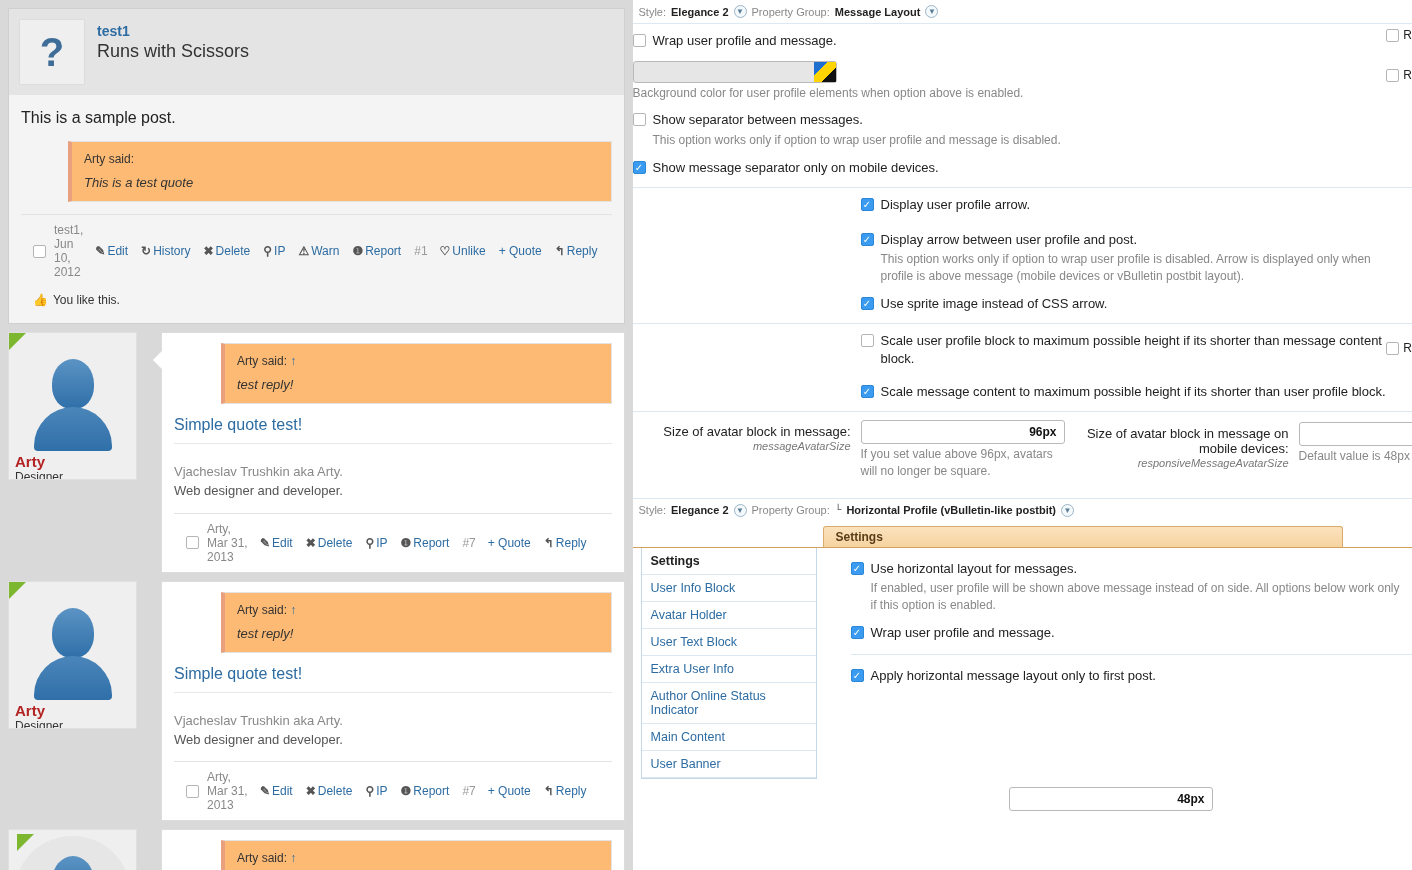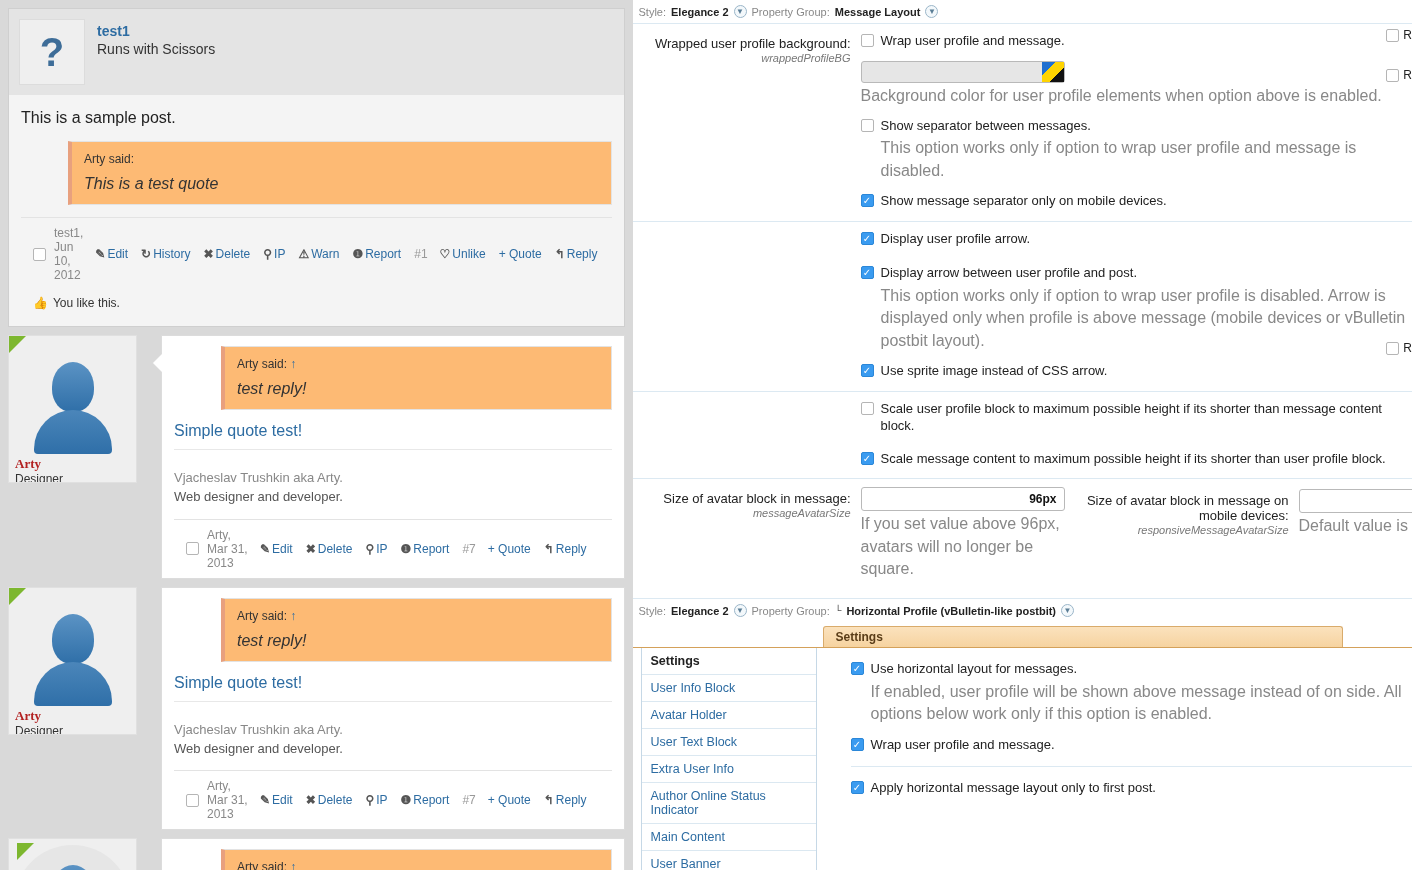--- a/index.html
+++ b/index.html
@@ -18,28 +18,28 @@
   
   .post1 { background:#f4f4f4; margin:8px 8px 0 8px; border:1px solid #cfcfcf; }
   .p1head { display:flex; align-items:flex-start; background:#e4e4e4; padding:10px; gap:12px; }
   .p1avatar {
     width:66px; height:66px; background:#efefef; border:1px solid #dcdcdc;
     display:flex; align-items:center; justify-content:center;
     color:#3e6d98; font-size:40px; font-weight:bold; line-height:1;
   }
   .p1names { padding-top:4px; }
   .p1user { color:#2d6ca2; font-weight:bold; font-size:14px; }
-  .p1title { color:#333; font-size:14px; margin-top:2px; }
+  .p1title { color:#333; font-size:18px; margin-top:2px; }
   .p1body { background:#f4f4f4; padding:14px 12px 6px 12px; }
   .p1text { font-size:16px; color:#222; margin-bottom:14px; }
 
   .quote { background:#fdba74; border:1px solid #e3e3e3; border-left:4px solid #e8a07e; padding:10px 12px 11px 12px;margin-left:47px; }
   .quote .qhead { font-size:12px; color:#333; margin-bottom:9px; }
   .quote .qup { color:#2d6ca2; }
-  .quote .qtext { font-style:italic; font-size:16px; color:#333; }
+  .quote .qtext { font-style:italic; font-size:13px; color:#333; }
 
   .pfoot { display:flex; align-items:center; padding:8px 12px; font-size:12px; border-top:1px solid #e3e3e3; margin-top:12px; }
   .cbx { width:13px; height:13px; border:1px solid #b5b5b5; background:#fff; border-radius:2px; display:inline-block; margin-right:8px; flex:none; }
   .meta { color:#888; margin-right:12px; }
   .act { color:#2d6ca2; margin-right:13px; white-space:nowrap; }
   .act .gi { color:#555; margin-right:2px; font-weight:bold; }
   .spacer { flex:1; }
   .num { color:#999; margin-right:12px; }
   .likes { padding:6px 12px 10px 12px; font-size:12px; color:#333; }
   .likes .thumb { color:#aaa; margin-right:5px; }
@@ -48,21 +48,21 @@
   .postrow { display:flex; padding:8px 8px 0 8px; align-items:flex-start; }
   .side { width:129px; flex:none; position:relative; }
   .sidecard { background:#efefef; border:1px solid #e0e0e0; position:relative; padding:6px 6px 0 6px; height:148px; overflow:hidden; }
   .sidecard.round .avwrap { border-radius:50%; overflow:hidden; background:#e6e6e6; }
   .flag { position:absolute; left:0; top:0; width:0; height:0; border-top:17px solid #7db72f; border-right:17px solid transparent; z-index:3; }
   .sidecard.round .flag { left:8px; top:4px; }
   .avwrap { width:115px; height:112px; display:flex; align-items:flex-end; justify-content:center; }
   .silh { width:78px; height:92px; position:relative; }
   .silh .head { position:absolute; left:50%; transform:translateX(-50%); top:0; width:42px; height:50px; border-radius:50% 50% 45% 45%; background:linear-gradient(180deg,#5b93c4,#2f6fa8); }
   .silh .body { position:absolute; bottom:0; left:0; width:78px; height:44px; border-radius:40px 40px 4px 4px; background:linear-gradient(180deg,#4b86ba,#2f6fa8); }
-  .sname { color:#b32222; font-weight:bold; font-size:13px; margin-top:2px;font-family:Liberation Serif, serif; }
+  .sname { color:#b32222; font-weight:bold; font-size:15px; margin-top:2px; }
   .srole { color:#333; font-size:12px; }
   .msg { flex:1; background:#fff; border:1px solid #dcdcdc; margin-left:24px; position:relative; padding:10px 12px 0 12px; }
   .arrowL { position:absolute; left:-9px; top:18px; width:0; height:0; border-top:9px solid transparent; border-bottom:9px solid transparent; border-right:9px solid #fff; z-index:2; }
   .arrowLb { position:absolute; left:-10px; top:18px; width:0; height:0; border-top:9px solid transparent; border-bottom:9px solid transparent; border-right:9px solid #dcdcdc; z-index:1; }
   .mtitle { color:#2d6ca2; font-size:16px; margin:12px 0 9px 0; }
   .mdesc { color:#888; font-size:13px; line-height:1.45; border-top:1px solid #e8e8e8; padding-top:19px; }
   .mdesc .d2 { color:#555; }
 
   
   .admin { width:838px; height:870px; background:#fff; overflow:hidden; position:relative; font-size:12px; }
@@ -73,21 +73,21 @@
 
   .grp { border-bottom:1px solid #dce9f2; padding:8px 0; display:flex; }
   .lbl { width:228px; flex:none; text-align:right; padding:4px 10px 0 6px; }
   .lbl .t { font-size:13px; color:#222; }
   .lbl .v { font-style:italic; color:#777; font-size:11px; margin-top:1px; }
   .fld { flex:1; padding-right:6px; }
   .opt { display:flex; align-items:flex-start; margin-bottom:3px; }
   .opt .ck { width:13px; height:13px; border:1px solid #b5b5b5; background:#fff; border-radius:2px; margin:2px 7px 0 0; flex:none; }
   .opt .ck.on { background:#3a9bf0; border-color:#2b87d8; color:#fff; font-size:10px; line-height:12px; text-align:center; }
   .opt .ot { font-size:13px; color:#222; line-height:1.35; }
-  .hint { color:#888; font-size:16px; margin:2px 0 10px 20px; line-height:1.4; }
+  .hint { color:#888; font-size:12px; margin:2px 0 10px 20px; line-height:1.4; }
   .hint.nomg { margin-left:0; }
   .txtin { border:1px solid #b9b9b9; border-radius:3px; height:24px; width:204px; background:#fff; text-align:right; padding:0 7px; font-weight:bold; font-size:12px; line-height:23px; color:#111; }
   .colorin { border:1px solid #b9b9b9; border-radius:3px; height:22px; width:204px; background:#e6e6e6; display:flex; }
   .swatch { width:22px; margin-left:auto; background:linear-gradient(135deg,#1f6fd0 0%,#1f6fd0 33%,#ffd400 33%,#ffd400 66%,#111 66%,#111 100%); }
 
   .rightck { position:absolute; right:0; display:flex; align-items:center; font-size:12px; color:#222; }
   .rightck .ck { width:13px; height:13px; border:1px solid #b5b5b5; background:#fff; border-radius:2px; margin-right:4px; }
 
   .tabbar { display:flex; align-items:flex-end; height:22px; margin-top:4px; padding-left:190px; border-bottom:1px solid #d4a15a; }
   .tab { background:linear-gradient(180deg,#fbe2bd,#f6d3a0); border:1px solid #d9ab6b; border-bottom:none; border-radius:3px 3px 0 0; padding:3px 14px 3px 12px; font-weight:bold; color:#5a3d18; font-size:12px; min-width:520px; }
@@ -246,24 +246,20 @@
     <div class="crumb">
       <span>Style:</span>
       <b>Elegance 2</b>
       <span class="caret">▼</span>
       <span>Property Group:</span>
       <b>Message Layout</b>
       <span class="caret">▼</span>
     </div>
 
     <div class="grp">
-      <div class="lbl">
-        <div class="t">Wrapped user profile background:</div>
-        <div class="v">wrappedProfileBG</div>
-      </div>
       <div class="fld">
         <div class="opt">
             <span class="ck"></span>
             <span class="ot">Wrap user profile and message.</span>
           </div>
         <div style="height:8px"></div>
         <div class="colorin">
             <span class="swatch"></span>
           </div>
         <div class="hint nomg">Background color for user profile elements when option above is enabled.</div>

